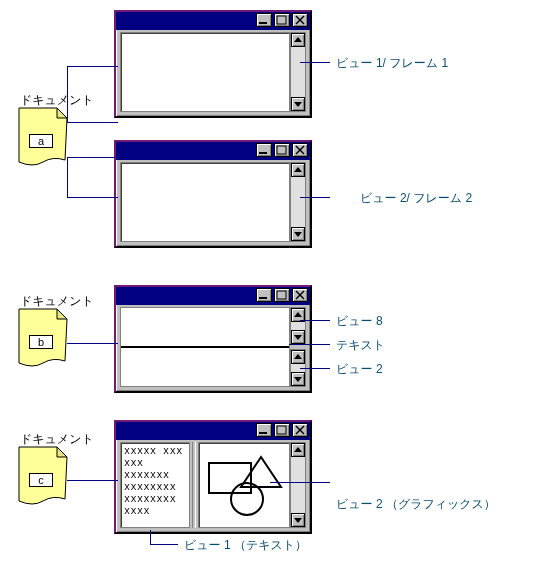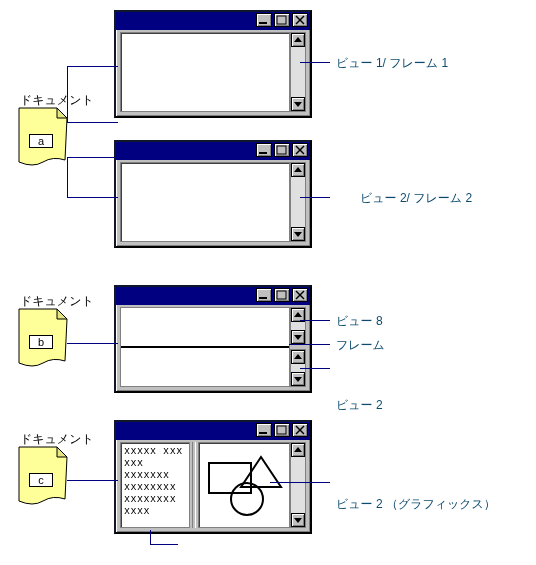--- a/index.html
+++ b/index.html
@@ -9,21 +9,21 @@
 
   
   .doc { width:60px; height:66px; }
   .doc svg { width:60px; height:66px; display:block; }
   .doc-letter { position:absolute; left:16px; top:28px; width:24px; height:14px;
     border:1px solid #000; background:#fff; font-size:11px; line-height:12px; text-align:center; }
 
   .doc-title { font-size:12px; color:#000; }
 
   
-  .win { background:#c0c0c0; border:2px solid #0f172a; border-right-color:#000; border-bottom-color:#000;
+  .win { background:#c0c0c0; border:2px solid #701a75; border-right-color:#000; border-bottom-color:#000;
     box-shadow: inset 1px 1px 0 #fff, inset -1px -1px 0 #808080; }
   .titlebar { height:18px; background:#000080; display:flex; justify-content:flex-end; padding:1px 2px; gap:2px; }
   .winbtn { width:16px; height:14px; background:#c0c0c0; border:1px solid #000;
     box-shadow: inset 1px 1px 0 #fff, inset -1px -1px 0 #808080; position:relative; }
   .winbtn svg { position:absolute; top:1px; left:1px; }
   .client { position:absolute; background:#fff; border:1px solid #808080; box-shadow: inset 1px 1px 0 #404040; }
   .scrollbar-v { position:absolute; width:16px; background:#e0e0e0; border:1px solid #808080; }
   .sbbtn { position:absolute; width:14px; height:14px; left:0; background:#c0c0c0;
     border:1px solid #000; box-shadow: inset 1px 1px 0 #fff, inset -1px -1px 0 #808080; }
 
@@ -166,23 +166,23 @@
             <path d="M6 9 L10 4 L2 4 Z" fill="#000"></path>
           </svg></div>
     </div>
   </div>
 
   <div class="abs line" style="left:67px; top:343px; width:51px; height:1px;"></div>
 
   <div class="abs line" style="left:300px; top:320px; width:30px; height:1px;"></div>
   <div class="abs label" style="left:336px; top:313px;">ビュー 8</div>
   <div class="abs line" style="left:289px; top:344px; width:41px; height:1px;"></div>
-  <div class="abs label" style="left:336px; top:337px;">フレーム</div>
+  <div class="abs label" style="left:336px; top:337px;">テキスト</div>
   <div class="abs line" style="left:300px; top:368px; width:30px; height:1px;"></div>
-  <div class="abs label" style="left:336px; top:361px;margin-top:36px;">ビュー 2</div>
+  <div class="abs label" style="left:336px; top:361px;">ビュー 2</div>
 
   <div class="abs doc-title" style="left:20px; top:431px;">ドキュメント</div>
   <div class="abs doc" style="left:13px; top:445px;">
     <svg viewBox="0 0 60 66">
       <path d="M6 2 L44 2 L54 12 L52 54 Q40 50 30 56 Q20 62 6 56 Z" fill="#ffff99" stroke="#000"></path>
       <path d="M44 2 L44 12 L54 12 Z" fill="#e6e680" stroke="#000"></path>
     </svg>
     <div class="doc-letter">c</div>
   </div>
 
@@ -234,14 +234,15 @@
     </div>
   </div>
 
   <div class="abs line" style="left:67px; top:480px; width:51px; height:1px;"></div>
 
   <div class="abs line" style="left:270px; top:482px; width:60px; height:1px;"></div>
   <div class="abs label" style="left:336px; top:496px;">ビュー 2 （グラフィックス）</div>
 
   <div class="abs line" style="left:150px; top:530px; width:1px; height:14px;"></div>
   <div class="abs line" style="left:150px; top:544px; width:28px; height:1px;"></div>
+  <div class="abs label" style="left:184px; top:537px;">ビュー 1 （テキスト）</div>
 
 </div>
 
 </body></html>

